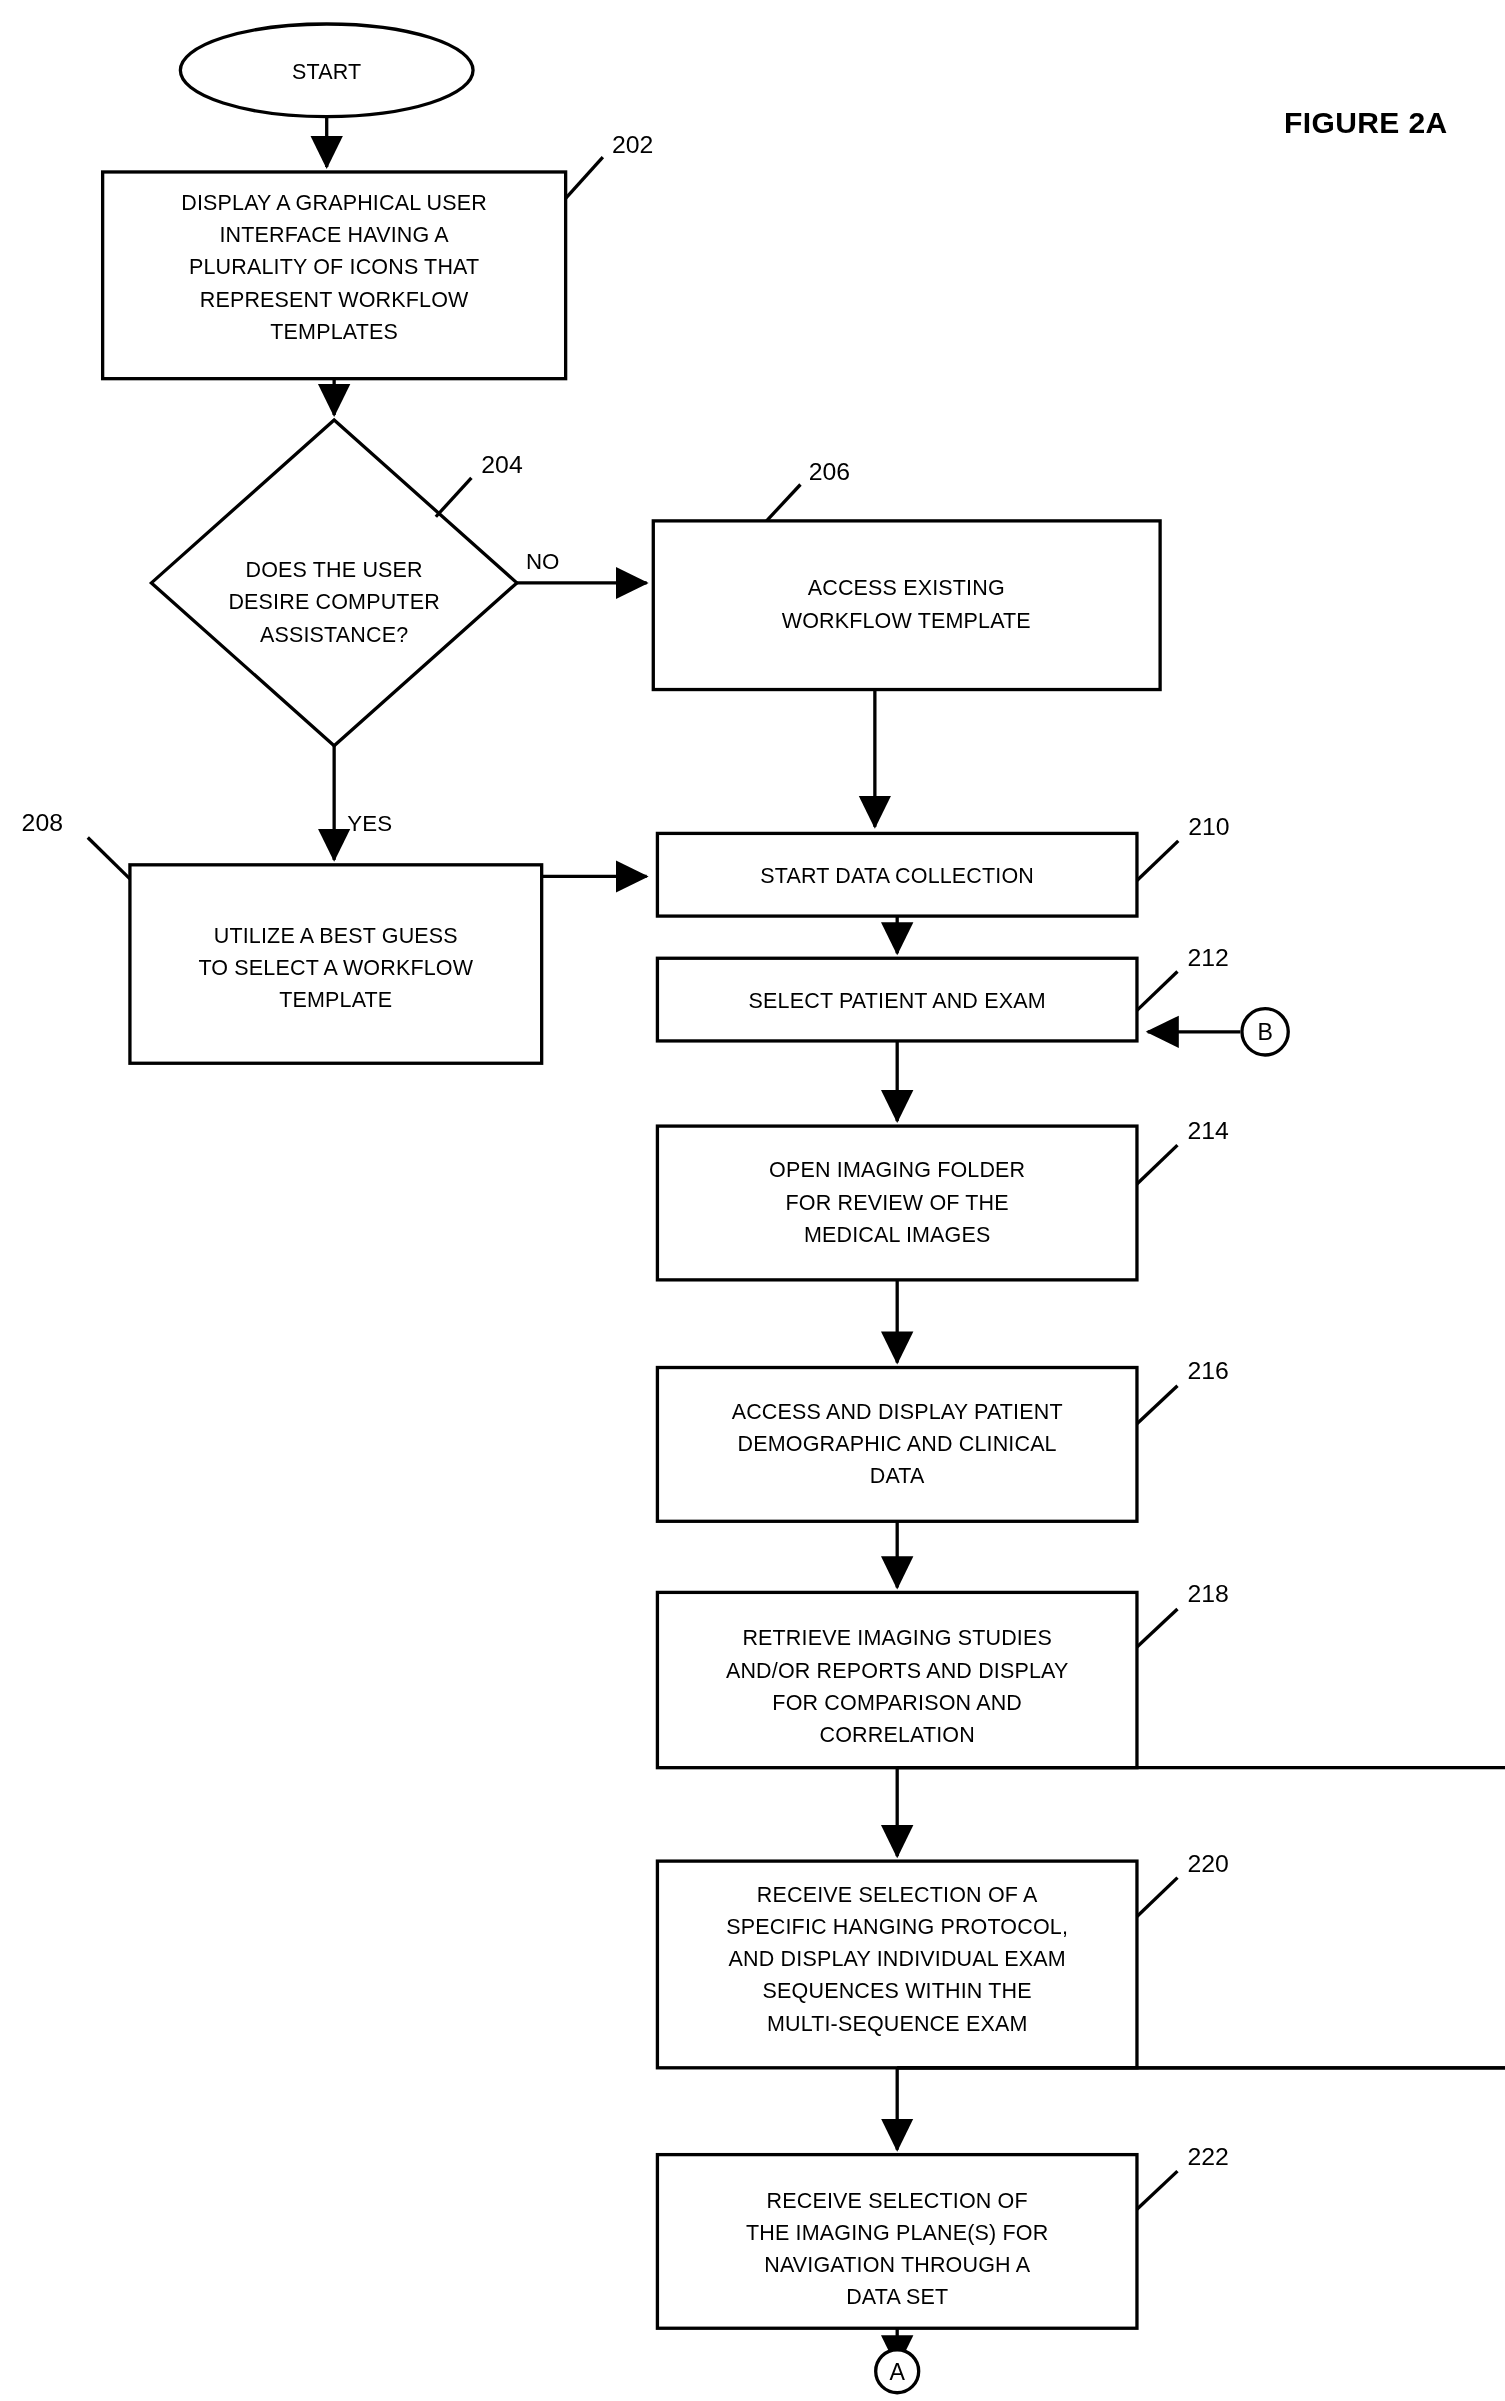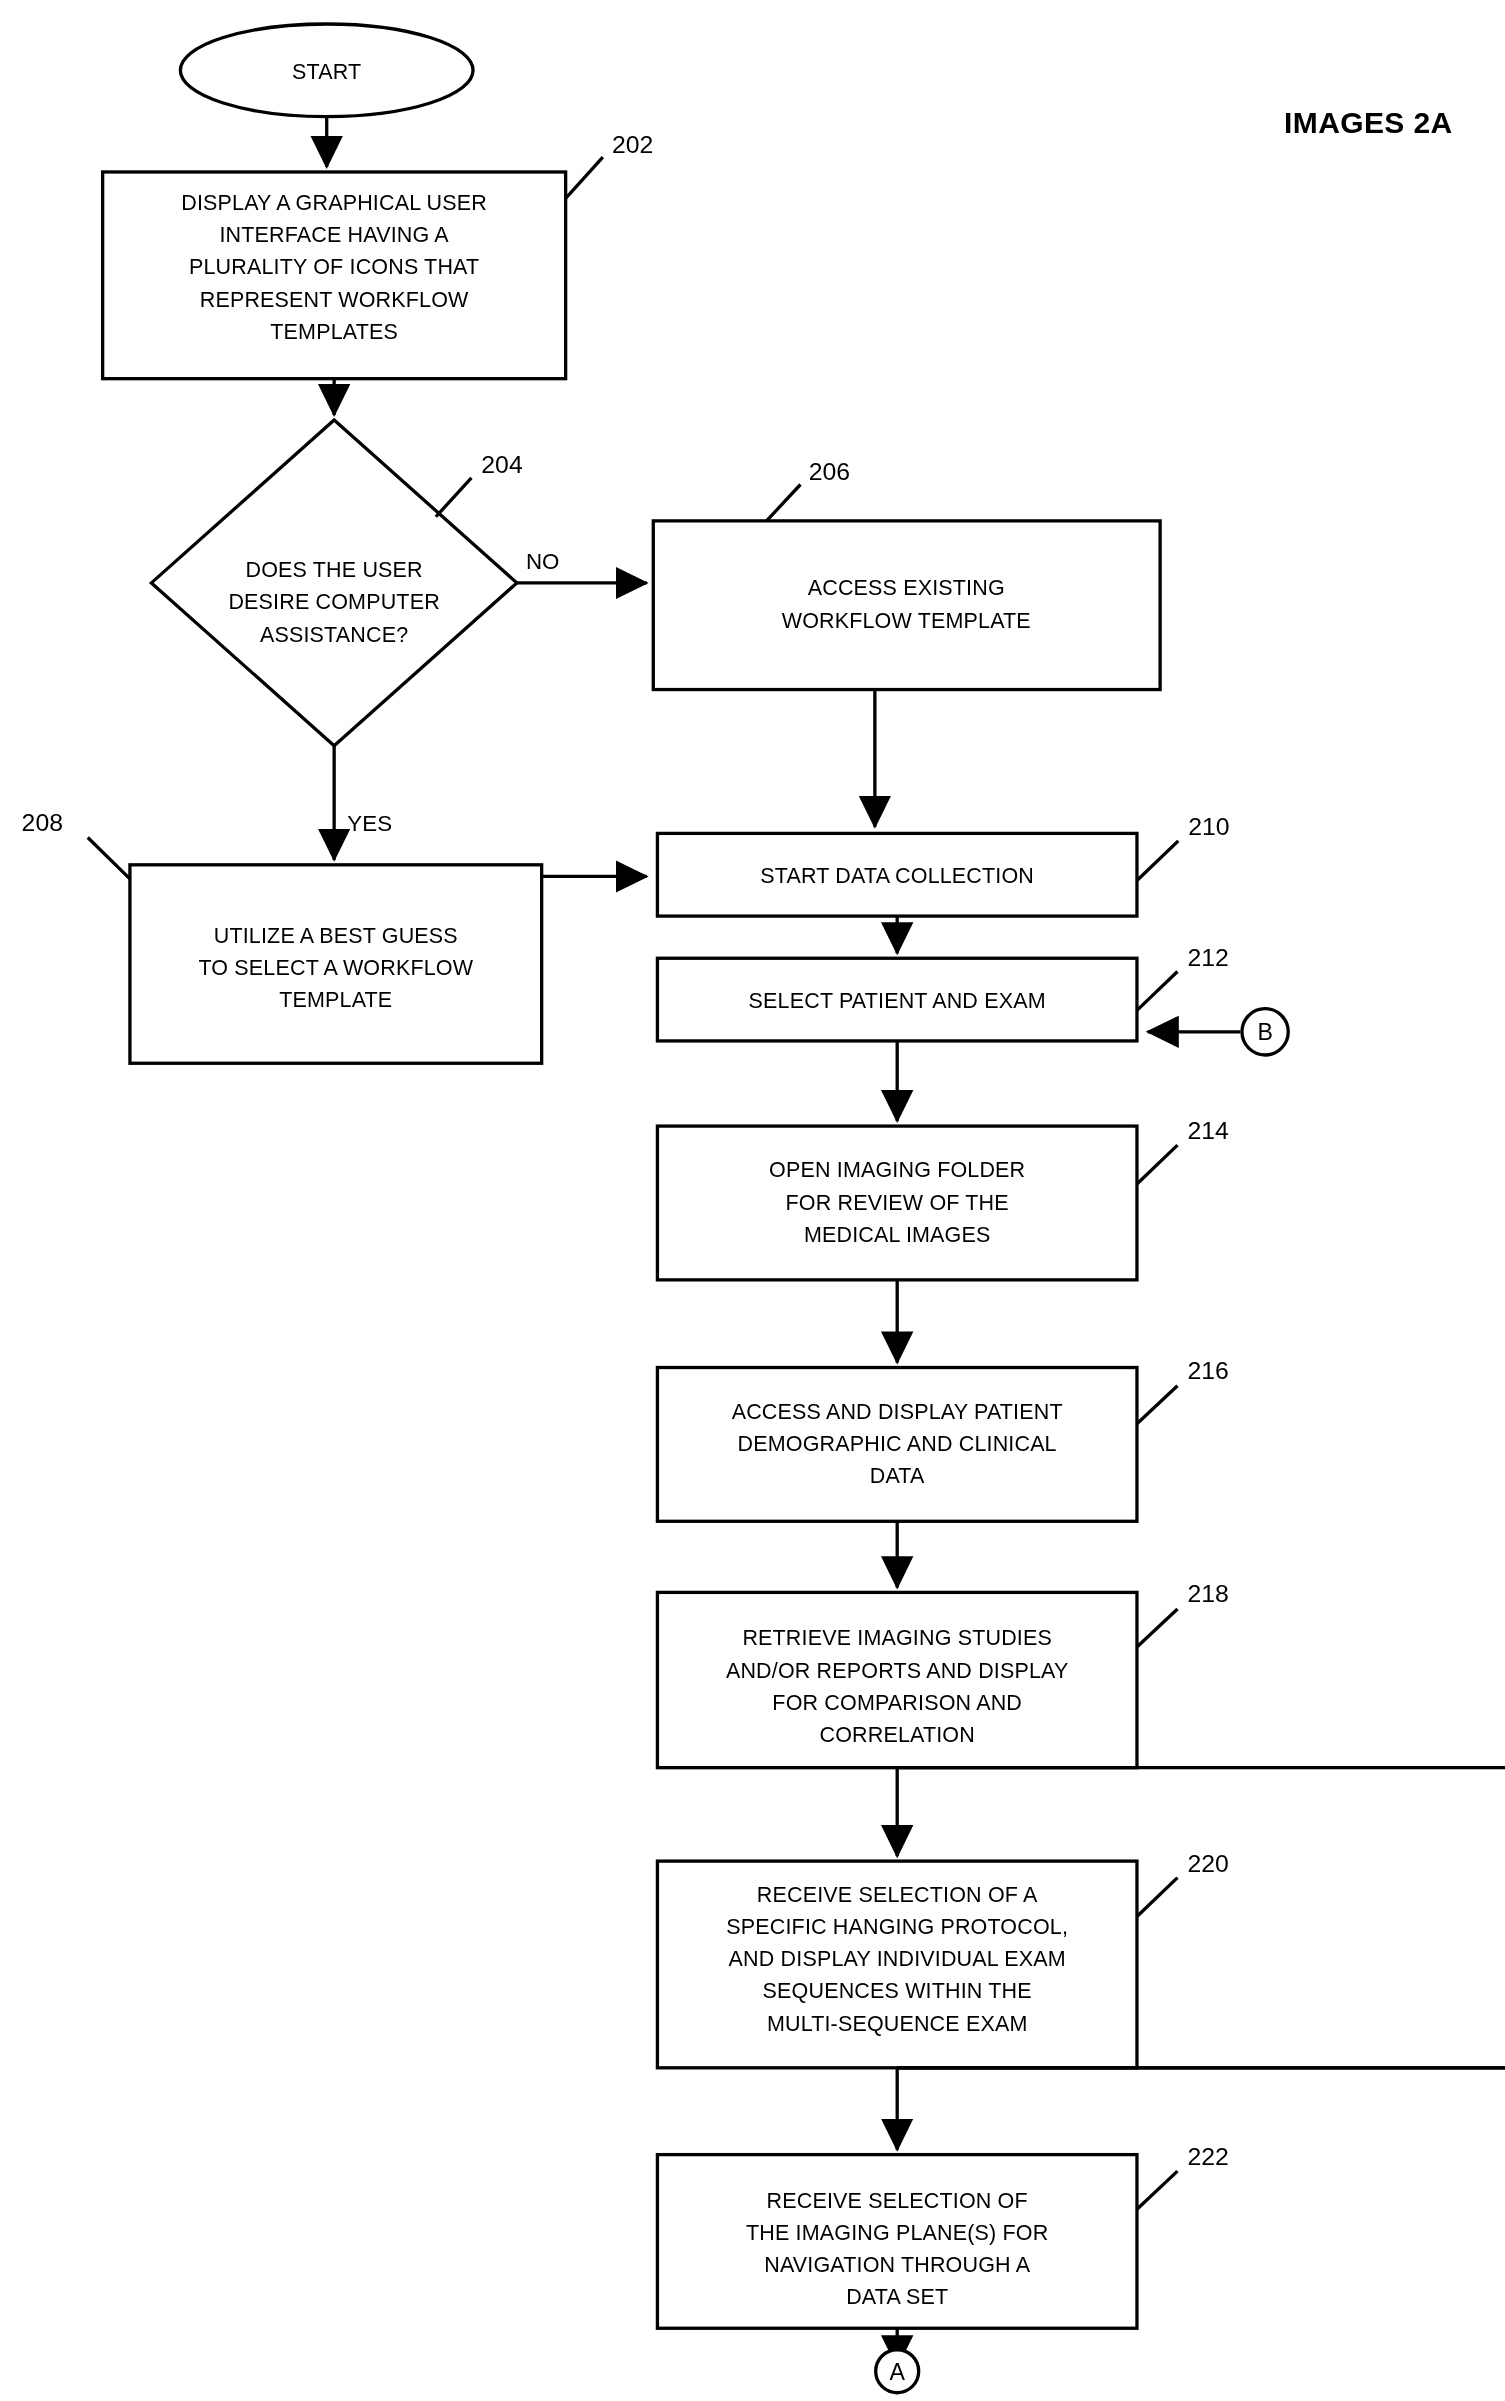--- a/index.html
+++ b/index.html
@@ -84,21 +84,21 @@
     color: #000000;
     letter-spacing: 0.4px;
     white-space: nowrap;
   }
 </style>
 </head>
 <body>
 
 <div id="figure-root">
 
-  <div class="fig-title" style="left:1284px; top:106px;">IMAGES 2A</div>
+  <div class="fig-title" style="left:1284px; top:106px;">FIGURE 2A</div>
 
   <svg id="flow" viewBox="0 0 1820 2904">
     <defs>
       <marker id="arrowhead" markerWidth="11" markerHeight="11" refX="9.4" refY="5.5" orient="auto" markerUnits="strokeWidth">
         <path d="M 0 0.6 L 10 5.5 L 0 10.4 z" fill="#000000"></path>
       </marker>
     </defs>
 
     <ellipse class="shape-stroke" cx="395" cy="85" rx="177" ry="56"></ellipse>
     <text class="box-text" x="395" y="95">START</text>

